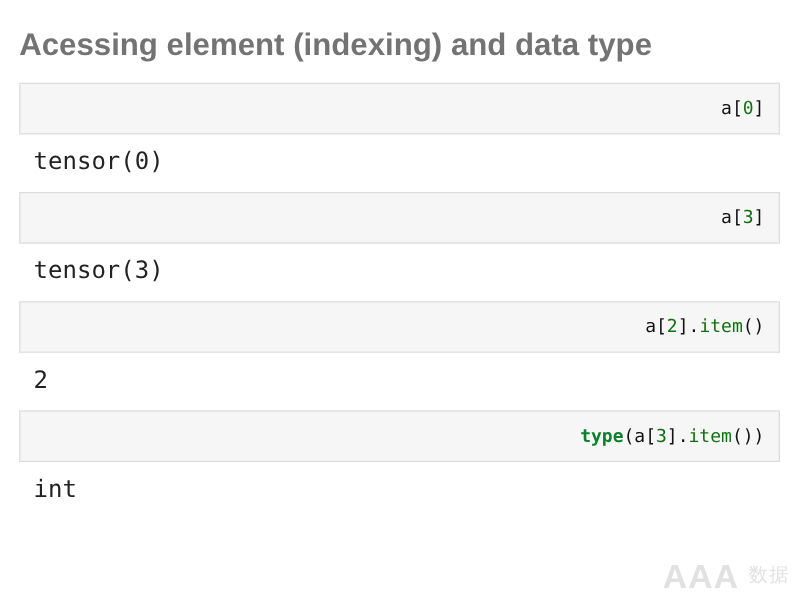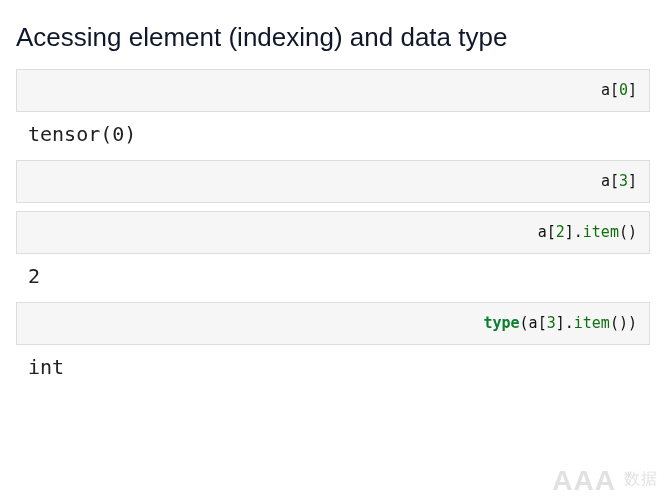--- a/index.html
+++ b/index.html
@@ -6,22 +6,22 @@
   body {
     margin: 0;
     padding: 12px 16px;
     font-family: -apple-system, BlinkMacSystemFont, "Segoe UI", Helvetica, Arial, sans-serif;
     background: #fff;
     color: #111;
     width: 666px;
   }
   .heading {
     font-size: 26px;
-    font-weight: 400;
-    color: #0f172a;
+    font-weight: 700;
+    color: #737373;
     margin: 8px 0 14px 0;
     line-height: 1.35;
   }
   .heading2 {
     margin-top: 28px;
   }
   .code-inline {
     font-family: "Consolas", "Menlo", "DejaVu Sans Mono", monospace;
     background: #f2f2f2;
     padding: 2px 6px;
@@ -70,20 +70,21 @@
   }
 </style>
 </head>
 <body>
 
 <div id="root">
     <div class="heading">Acessing element (indexing) and data type</div>
     <div class="code-cell">a[<span class="tok-num">0</span>]</div>
     <div class="output-cell">tensor(0)</div>
     <div class="code-cell">a[<span class="tok-num">3</span>]</div>
+    <div class="output-cell">tensor(3)</div>
     <div class="code-cell">a[<span class="tok-num">2</span>].<span class="tok-call">item</span>()</div>
     <div class="output-cell">2</div>
     <div class="code-cell"><span class="tok-builtin">type</span>(a[<span class="tok-num">3</span>].<span class="tok-call">item</span>())</div>
     <div class="output-cell">int</div>
   </div>
 
 <div class="watermark">
   <span>AAA</span><span class="sub">数据</span>
 </div>
 

